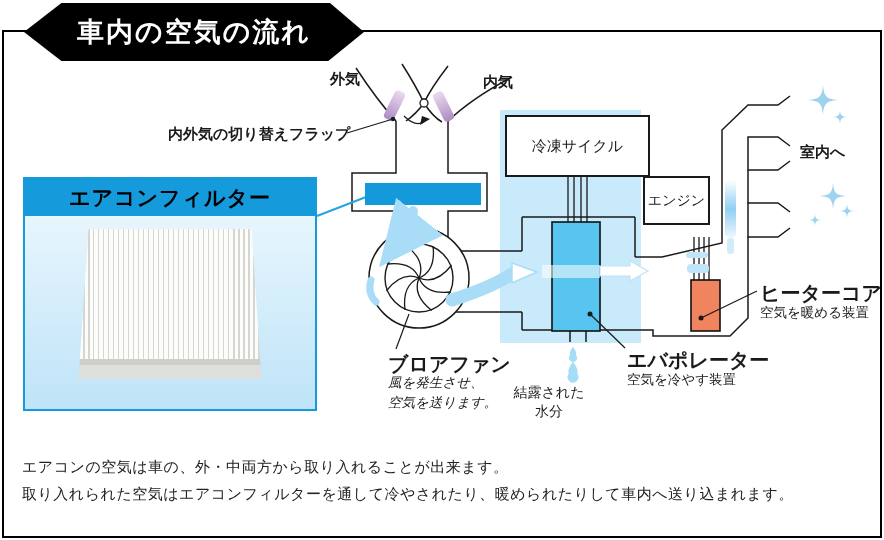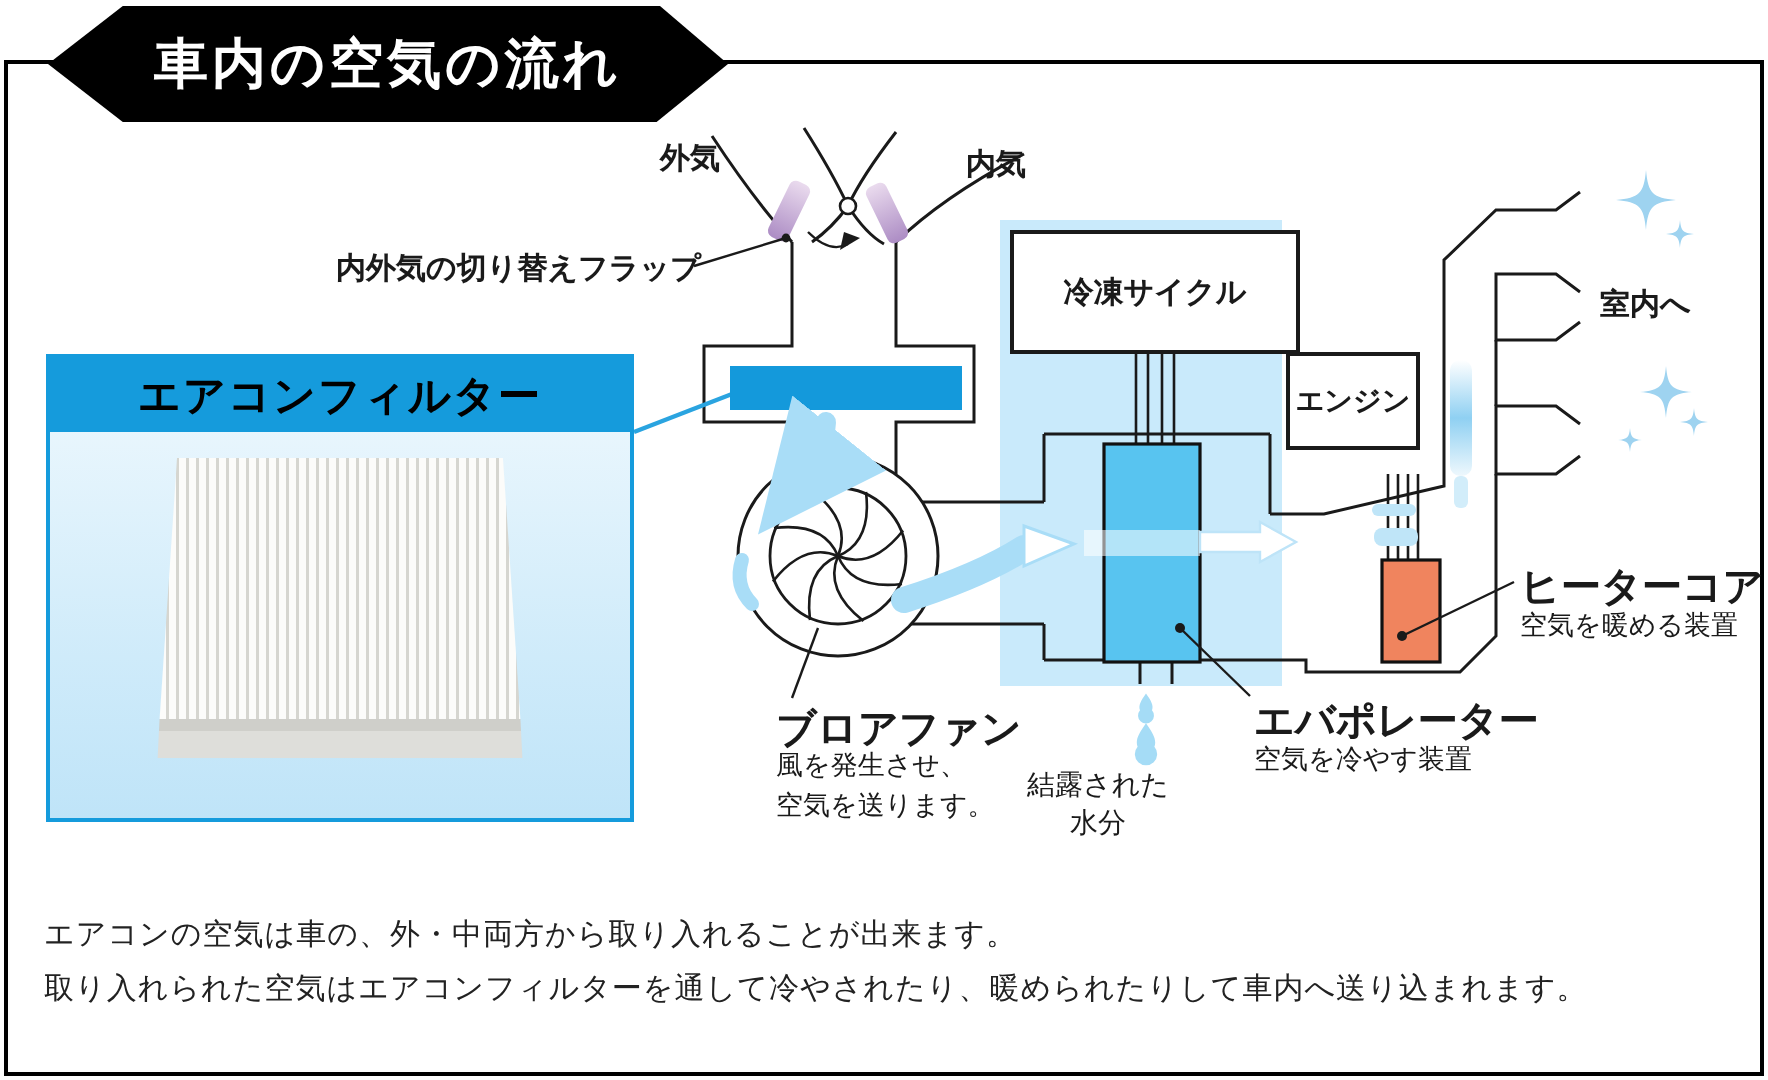--- a/index.html
+++ b/index.html
@@ -17,21 +17,21 @@
   .panel-header{height:37px;background:#159BDC;display:flex;align-items:center;justify-content:center;}
   .panel-header span{color:#000000;font-weight:bold;font-size:21px;letter-spacing:1px;}
   .filter-photo{position:absolute;left:48px;top:50px;width:194px;height:150px;
       background:
         linear-gradient(to bottom, rgba(0,0,0,0) 0 87%, #cfcfca 87% 91%, #dededa 91% 100%),
         repeating-linear-gradient(90deg,#d6d6d0 0 1.5px,#fcfcfa 1.5px 5px);
       clip-path:polygon(8% 0,92% 0,96.5% 87%,97% 100%,3% 100%,3.5% 87%);
       filter:drop-shadow(0 0 12px rgba(255,255,255,0.95));}
   
   .wbox{position:absolute;background:#fff;border:2px solid #1a1a1a;box-sizing:border-box;
-        display:flex;align-items:center;justify-content:center;font-weight:bold;}
+        display:flex;align-items:center;justify-content:center;}
   .wbox span{font-size:15px;}
   
   .lbl{position:absolute;white-space:nowrap;}
   .lbl-med{font-size:15px;font-weight:600;}
   .lbl-bold{font-size:20px;font-weight:bold;}
   .lbl-desc{font-size:13.5px;line-height:1.5;font-weight:normal;}
   .lbl-desc span{display:block;}
   .lbl-center{text-align:center;}
   .lbl-center span{display:block;font-size:14px;line-height:1.35;}
   .footer-line{position:absolute;left:22px;font-size:15px;color:#222;letter-spacing:0.5px;}
@@ -176,21 +176,21 @@
   <div class="wbox" style="left:643px;top:176px;width:67px;height:49px;">
     <span style="font-size:14px;">エンジン</span>
   </div>
 
   <div class="lbl lbl-med" style="left:330px;top:70px;">外気</div>
   <div class="lbl lbl-med" style="left:483px;top:73px;">内気</div>
   <div class="lbl lbl-med" style="left:168px;top:125px;">内外気の切り替えフラップ</div>
   <div class="lbl lbl-med" style="left:800px;top:143px;">室内へ</div>
 
   <div class="lbl lbl-bold" style="left:388px;top:351px;">ブロアファン</div>
-  <div class="lbl lbl-desc" style="left:388px;top:373px;">
+  <div class="lbl lbl-desc" style="left:388px;top:373px;font-style:italic;">
     <span>風を発生させ、</span>
     <span>空気を送ります。</span>
   </div>
 
   <div class="lbl lbl-center" style="left:504px;top:383px;width:90px;">
     <span>結露された</span>
     <span>水分</span>
   </div>
 
   <div class="lbl lbl-bold" style="left:627px;top:347px;">エバポレーター</div>

